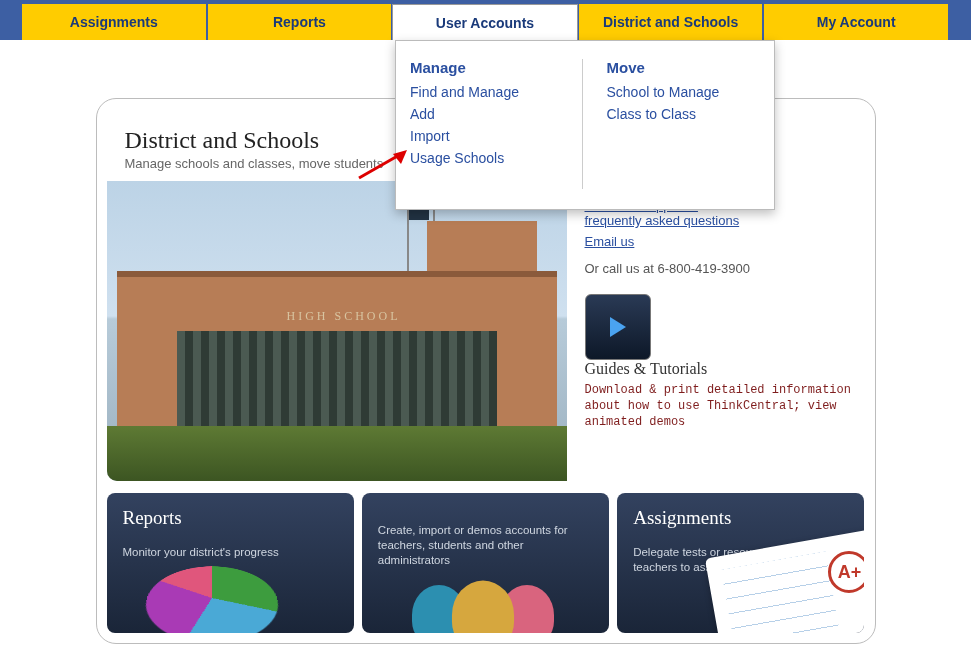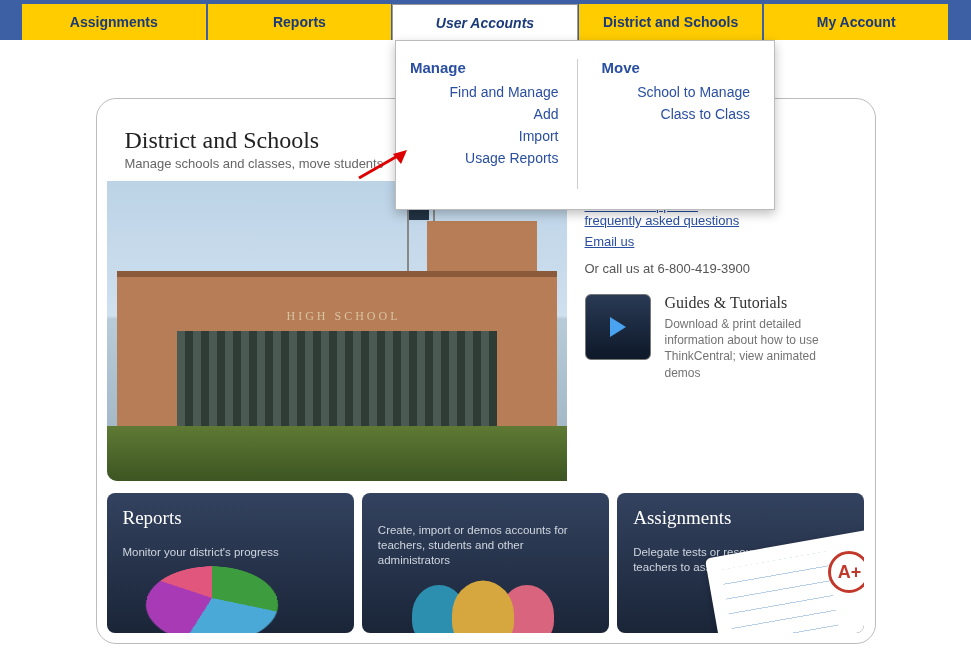--- a/index.html
+++ b/index.html
@@ -1,28 +1,28 @@
 <!DOCTYPE html>
 <html><head>
 <meta charset="utf-8">
 <style>
   * { box-sizing: border-box; margin: 0; padding: 0; }
   body { font-family: Arial, Helvetica, sans-serif; background: #fff; width: 971px; height: 651px; overflow: hidden; }
 
   .topbar { background: #3d5fa3; height: 40px; display: flex; padding: 0 22px; border-top: 4px solid #3d5fa3; }
   .tab { flex: 1; background: #ffcc00; border-left: 1px solid #3d5fa3; border-right: 1px solid #3d5fa3; display:flex; align-items:center; justify-content:center; font-weight: bold; font-size: 14px; color: #1a3a7a; cursor:pointer; }
   .tab:first-child { border-left: none; }
-  .tab.active { background: #fff; border: 1px solid #999; border-bottom: none; font-style: italic; }
+  .tab.active { background: #fff; border: 1px solid #999; border-bottom: none; }
 
-  .dropdown { position:absolute; top:40px; left:395px; width:380px; min-height:170px; background:#fff; border:1px solid #bbb; box-shadow:0 4px 10px rgba(0,0,0,.25); padding:18px 24px 20px 14px; z-index:50; display:flex; gap:0; }
+  .dropdown { position:absolute; top:40px; left:395px; width:380px; min-height:170px; background:#fff; border:1px solid #bbb; box-shadow:0 4px 10px rgba(0,0,0,.25); padding:18px 14px 20px 14px; z-index:50; display:flex; gap:0; }
   .dropdown .col { flex:1; }
   .dropdown .col.first { border-right:1px solid #ccc; padding-right:18px; }
   .dropdown .col.second { padding-left:24px; }
   .dropdown .hdr { font-weight:bold; color:#2a4fa0; font-size:15px; margin-bottom:8px; }
-  .dropdown a.item { display:block; color:#2a4fa0; font-size:14px; text-decoration:none; margin:6px 0; cursor:pointer;text-align:right; }
+  .dropdown a.item { display:block; color:#2a4fa0; font-size:14px; text-decoration:none; margin:6px 0; cursor:pointer; }
 
   .arrow { position:absolute; top:150px; left:357px; width:50px; height:30px; z-index:60; pointer-events:none; }
 
   .container { width:780px; margin:58px auto 0 auto; border:1px solid #bcbcbc; border-radius:20px; padding:10px; background:#fff; position:relative; }
 
   .hero { position:relative; display:flex; gap:10px; }
   .hero-left { flex:1; position:relative; }
   .hero-title { font-family: Georgia, 'Times New Roman', serif; font-size:24px; color:#222; margin:18px 0 0 18px; }
   .hero-sub { color:#666; font-size:13px; margin:2px 0 10px 18px; }
   .hero-img { width:460px; height:300px; border-radius:0 0 0 10px; overflow:hidden; position:relative; background: linear-gradient(to bottom,#bcd3e6 0%, #cfe0ef 45%, #b7cbd9 46%, #9bb0bf 100%); text-align: right; }
@@ -34,26 +34,26 @@
   .flag1 { position:absolute; left:328px; top:5px; width:26px; height:18px; background:linear-gradient(#d22,#d22 40%,#fff 40% 60%,#234 60%);} 
   .flagpole2 { position:absolute; left:300px; top:20px; width:2px; height:180px; background:#888;}
   .flag2 { position:absolute; left:302px; top:25px; width:20px; height:14px; background:#234; }
   .label { position:absolute; left:180px; top:128px; font-size:12px; color:#d8c4a0; letter-spacing:3px; font-family:Georgia,serif;}
 
   .hero-right { width:280px; padding:30px 10px 0 0; font-size:14px; color:#333; }
   .hero-right .big { font-family:Georgia,serif; font-size:22px; color:#444; }
   .hero-right .help { color:#555; margin:8px 0 10px 0; font-size:13px; }
   .hero-right a.lnk { display:block; color:#2a4fa0; text-decoration:underline; font-size:13px; margin:6px 0; cursor:pointer; }
   .hero-right .call { color:#555; font-size:13px; margin:12px 0 18px 0; }
-  .guides { display:flex; gap:14px; align-items:flex-start; }
+  .guides { display:flex; align-items:flex-start;flex-direction:column; }
   .guides .thumb { width:66px; height:66px; border:1px solid #777; border-radius:6px; background:linear-gradient(#2a3a55,#0d1828); position:relative; display:flex; align-items:center; justify-content:center; }
   .guides .thumb .play { width:0; height:0; border-left:16px solid #4aa3f0; border-top:10px solid transparent; border-bottom:10px solid transparent; }
   .guides .txt { flex:1; }
   .guides .gt-title { font-family:Georgia,serif; font-size:16px; color:#333; margin-bottom:4px;}
-  .guides .gt-desc { font-size:12px; color:#737373; line-height:1.35; }
+  .guides .gt-desc { font-size:12px; color:#7f1d1d; line-height:1.35;font-family:Liberation Mono, monospace; }
 
   .tiles { display:flex; gap:8px; margin-top:12px; }
   .tile { flex:1; background:linear-gradient(#33425f,#1a2538); border-radius:8px; color:#eee; padding:14px 16px 0 16px; height:140px; overflow:hidden; position:relative; }
   .tile .t-title { font-family:Georgia,serif; font-size:19px; color:#fff; }
   .tile .t-desc { font-size:11.5px; color:#cfd6e0; margin-top:16px; line-height:1.3; }
   .pie { position:absolute; bottom:-30px; left:40px; width:130px; height:130px; border-radius:50%; background: conic-gradient(#3D9C3E 0 110deg,#4aa9d6 110deg 200deg,#a93ab5 200deg 300deg,#e0567c 300deg 360deg); transform:perspective(300px) rotateX(55deg); }
   .avatars { position:absolute; bottom:-12px; left:60px; display:flex; gap:-5px; }
   .av { width:54px; height:60px; border-radius:50% 50% 40% 40%; position:relative; margin-left:-10px; }
   .av1 { background:#2c8fb0;} .av2{background:#d6a73e; z-index:1; transform:scale(1.15);} .av3{background:#d9647e;}
   .paper { position:absolute; right:-20px; bottom:-30px; width:170px; height:120px; background:#fff; border-radius:6px; transform:rotate(-10deg); box-shadow:0 2px 6px rgba(0,0,0,.3);} 
@@ -70,21 +70,21 @@
   <div class="tab">District and Schools</div>
   <div class="tab">My Account</div>
 </div>
 
 <div class="dropdown">
   <div class="col first">
     <div class="hdr">Manage</div>
     <a class="item">Find and Manage</a>
     <a class="item">Add</a>
     <a class="item">Import</a>
-    <a class="item">Usage Reports</a>
+    <a class="item">Usage Schools</a>
   </div>
   <div class="col second">
     <div class="hdr">Move</div>
     <a class="item">School to Manage</a>
     <a class="item">Class to Class</a>
   </div>
 </div>
 
 <svg class="arrow" viewBox="0 0 50 30">
   <line x1="2" y1="28" x2="44" y2="4" stroke="#d00" stroke-width="3"></line>

